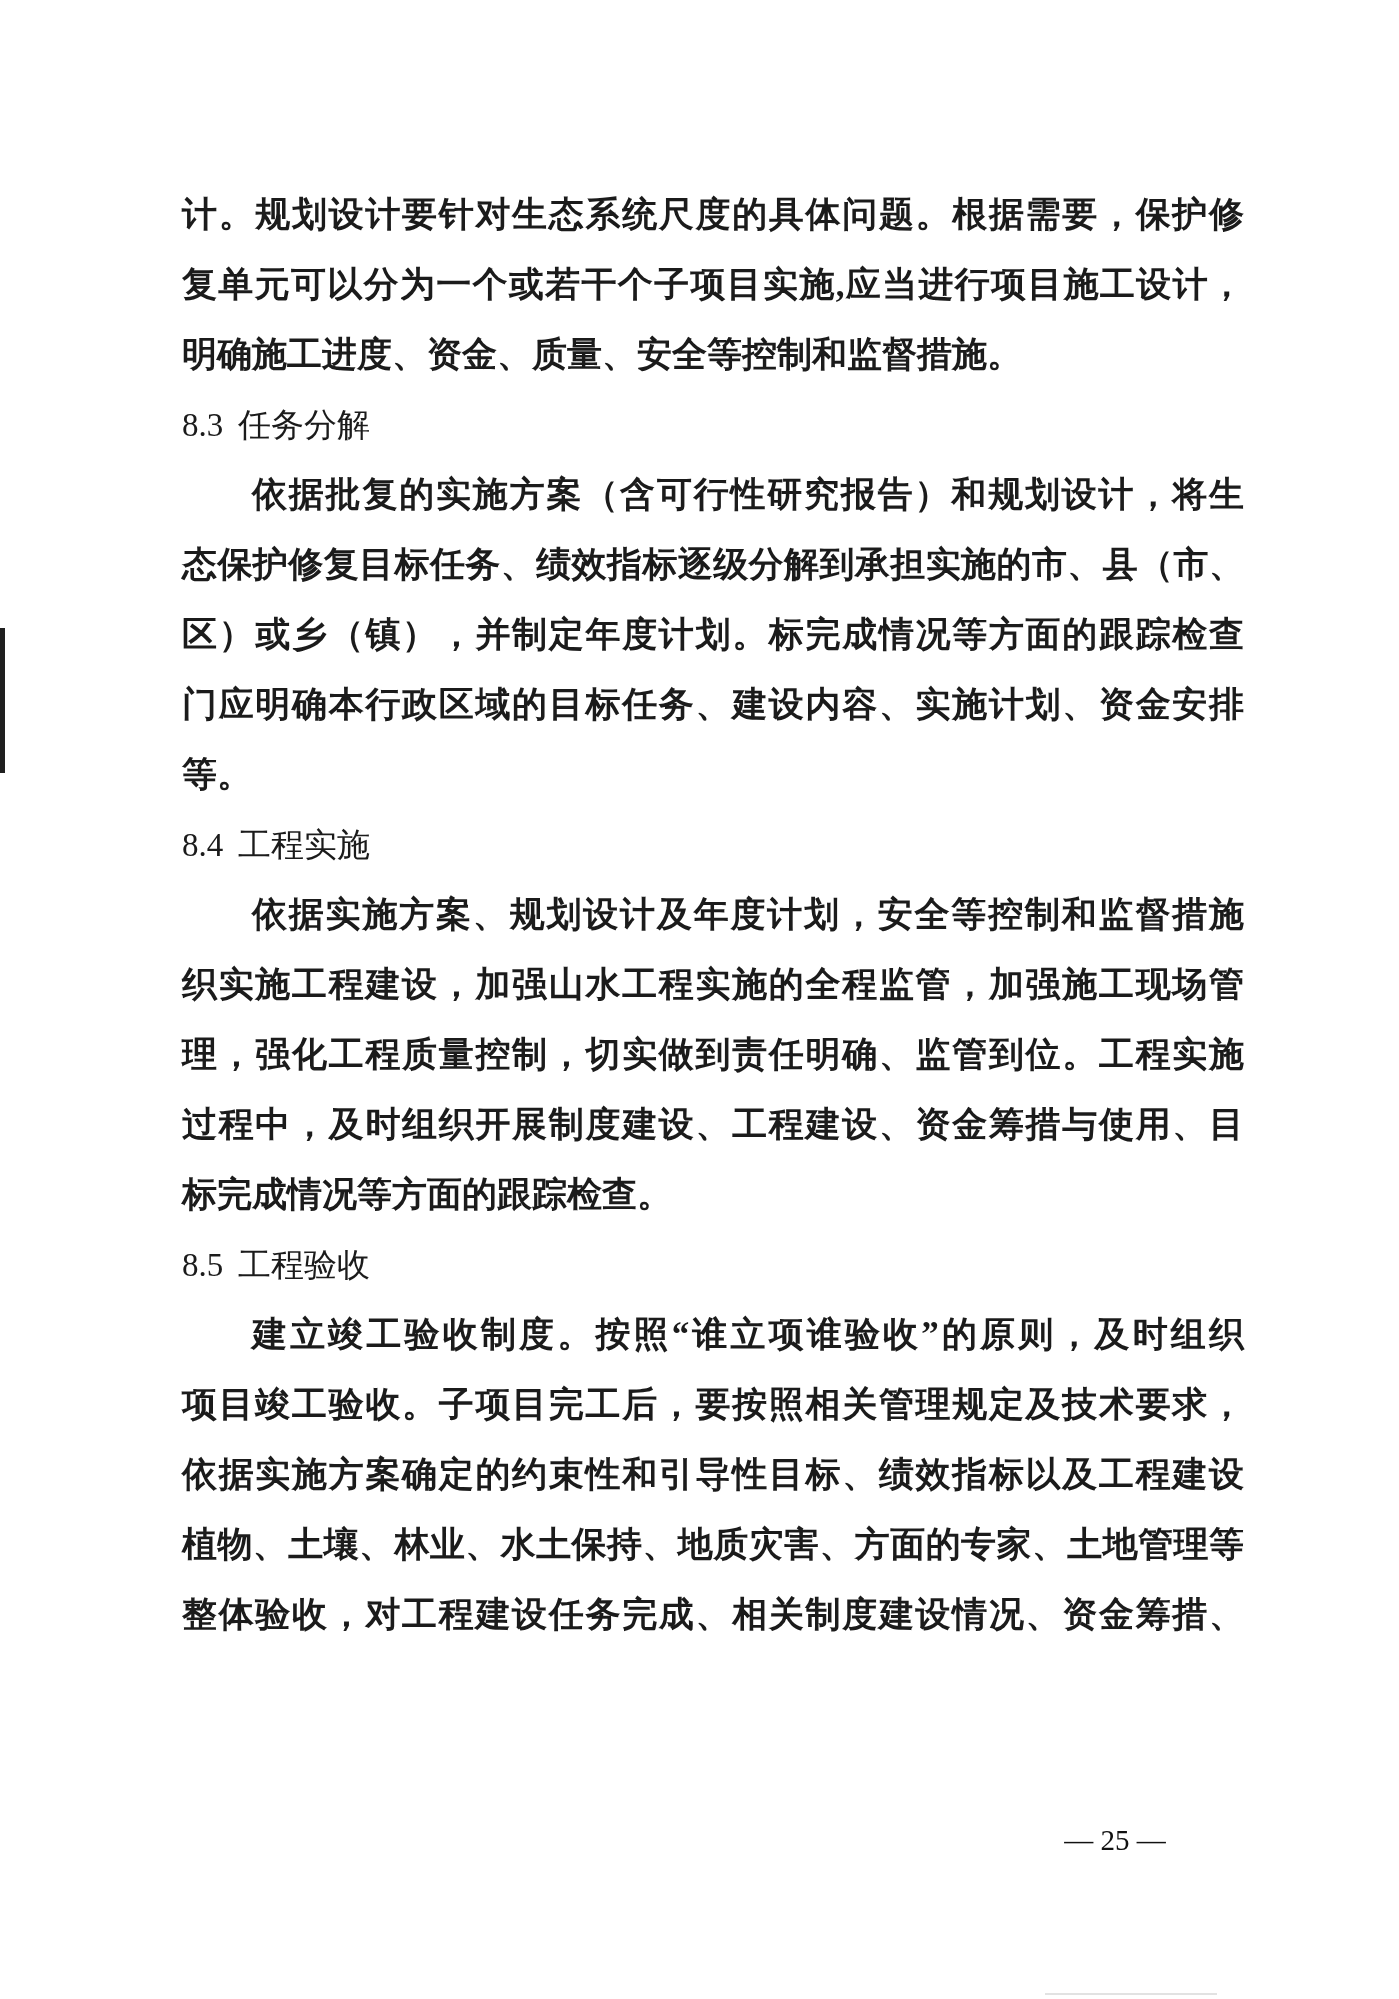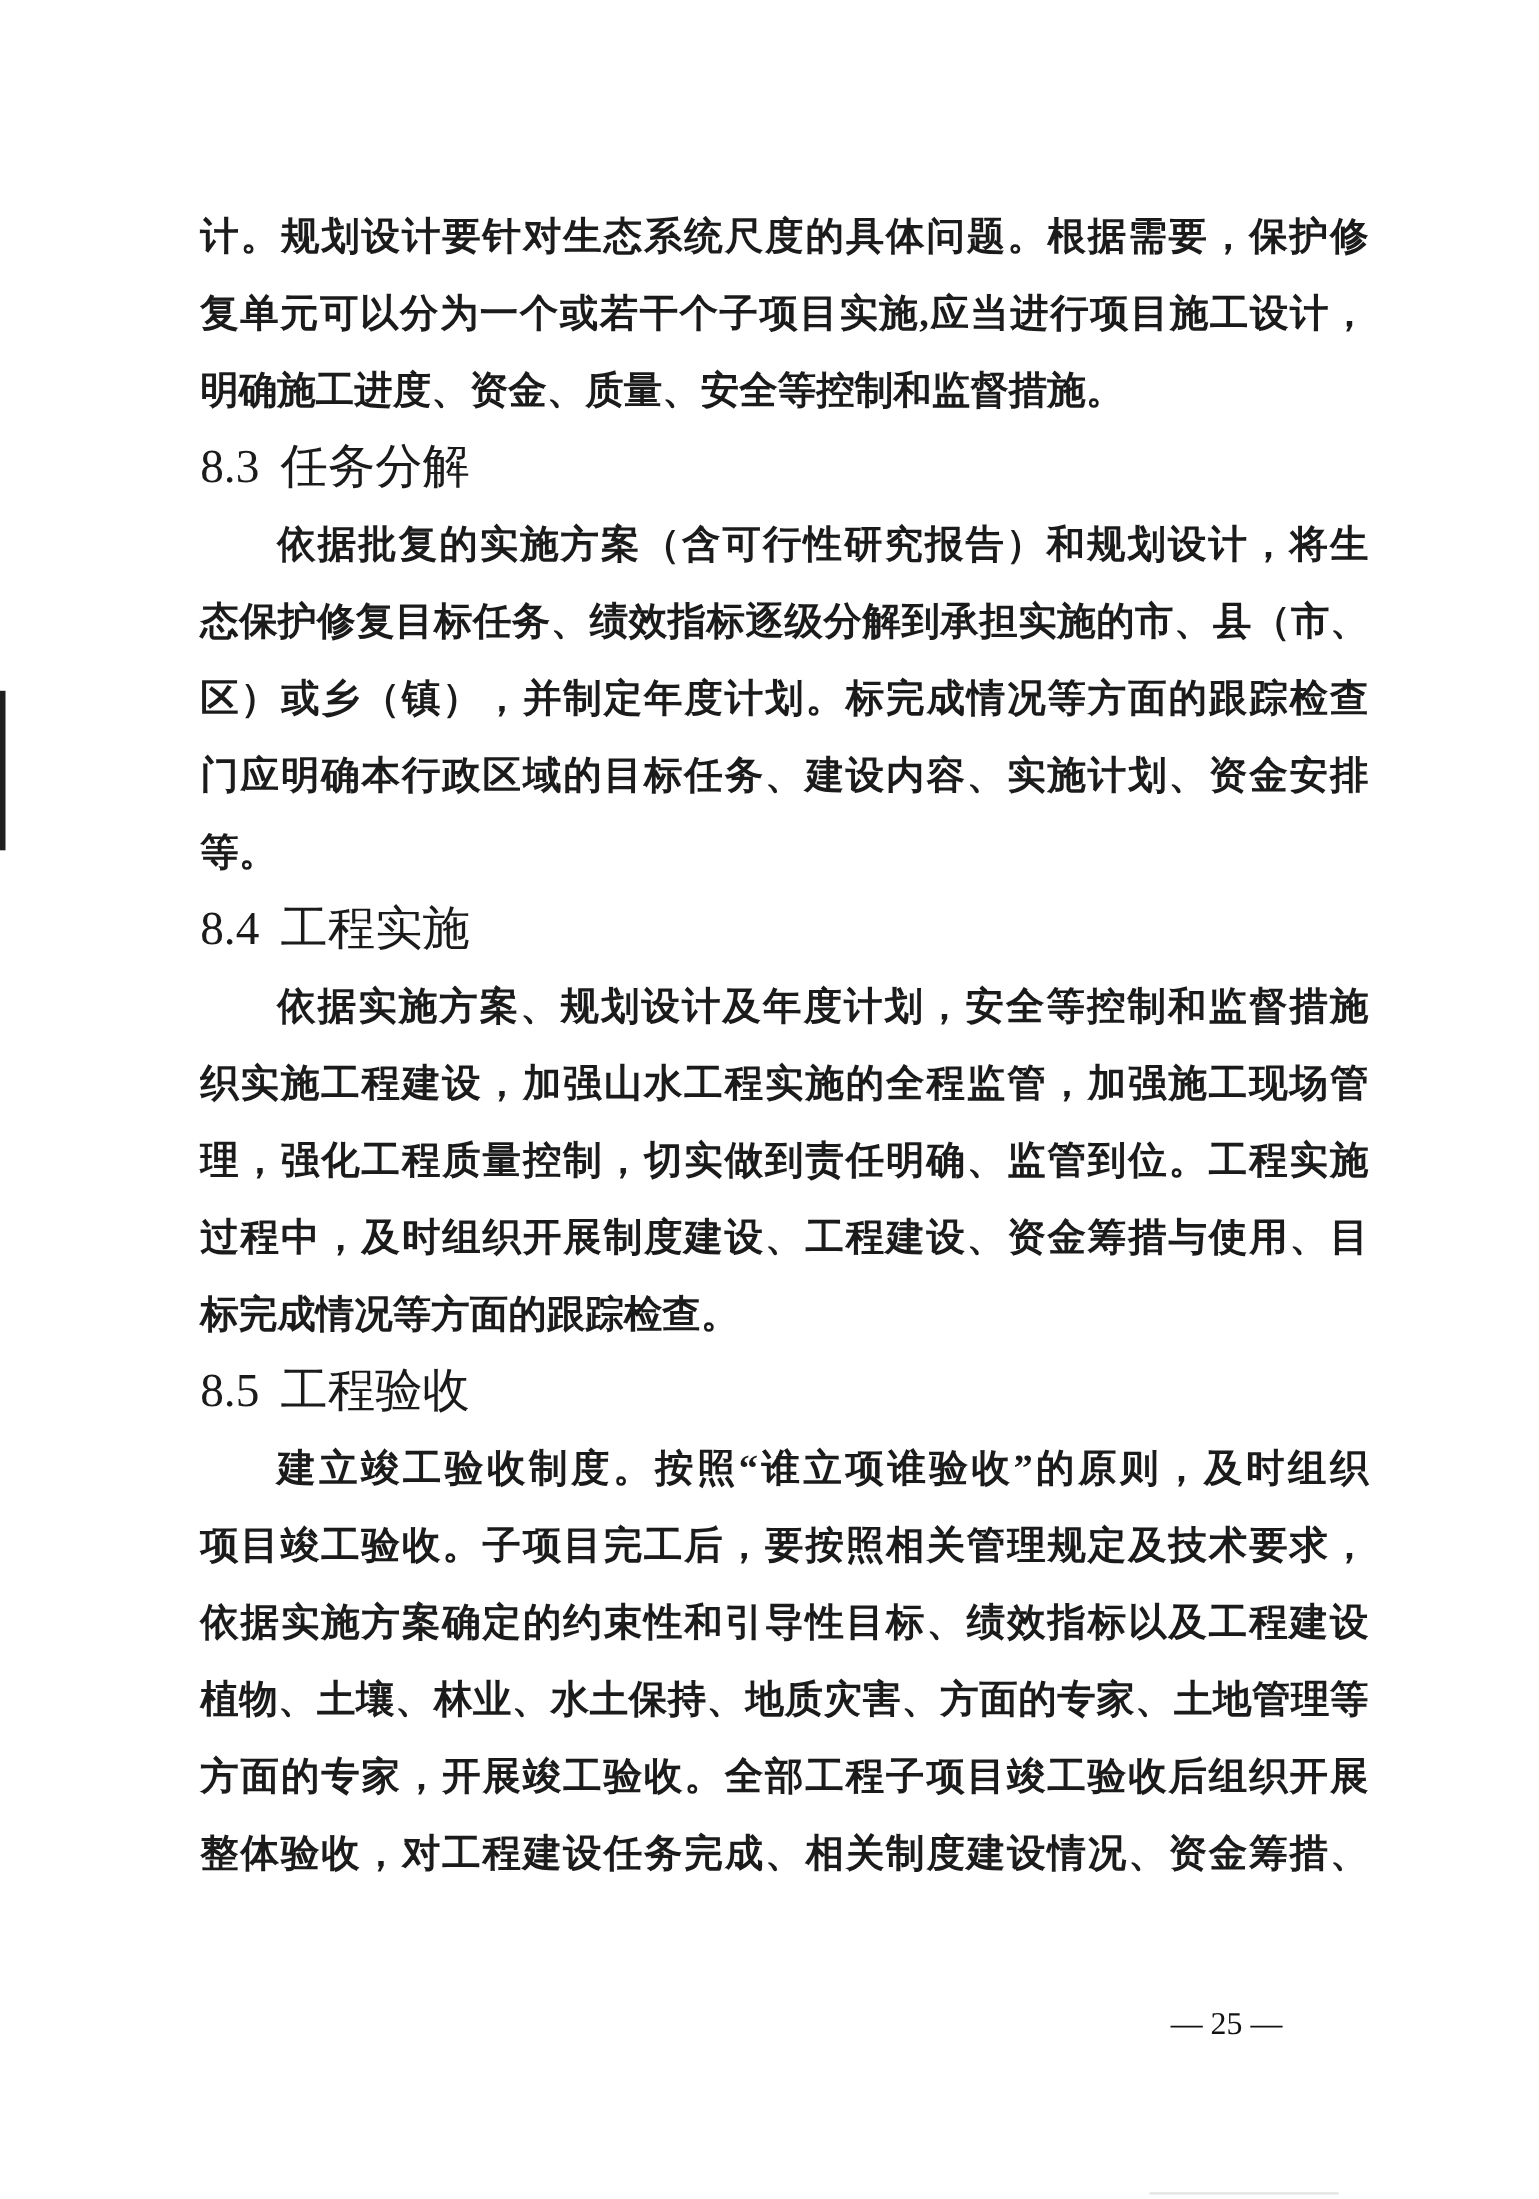--- a/index.html
+++ b/index.html
@@ -36,21 +36,21 @@
   .line.full{
     text-align:justify;
     text-align-last:justify;
     text-justify:inter-character;
   }
   .line.indent{
     text-indent:70px; 
   }
   .heading{
     height:70px;line-height:70px;
-    font-size:43px;
+    font-size:33px;
   }
   .heading .num{margin-right:0.45em;}
   .page-number{
     position:absolute;left:1030px;top:1818px;width:170px;height:44px;
     line-height:44px;font-size:29px;text-align:center;
     color:#111111;
   }
 </style>
 </head>
 <body>
@@ -71,18 +71,17 @@
       <div class="line full indent">依据实施方案、规划设计及年度计划，安全等控制和监督措施</div>
       <div class="line full">织实施工程建设，加强山水工程实施的全程监管，加强施工现场管</div>
       <div class="line full">理，强化工程质量控制，切实做到责任明确、监管到位。工程实施</div>
       <div class="line full">过程中，及时组织开展制度建设、工程建设、资金筹措与使用、目</div>
       <div class="line">标完成情况等方面的跟踪检查。</div>
       <div class="heading"><span class="num">8.5</span><span class="title">工程验收</span></div>
       <div class="line full indent">建立竣工验收制度。按照“谁立项谁验收”的原则，及时组织</div>
       <div class="line full">项目竣工验收。子项目完工后，要按照相关管理规定及技术要求，</div>
       <div class="line full">依据实施方案确定的约束性和引导性目标、绩效指标以及工程建设</div>
       <div class="line full">植物、土壤、林业、水土保持、地质灾害、方面的专家、土地管理等</div>
-      <div class="line full">方面的专家，开展竣工验收。全部工程子项目竣工验收后组织开展</div>
       <div class="line full">整体验收，对工程建设任务完成、相关制度建设情况、资金筹措、</div>
     </main>
   <div class="page-number">— 25 —</div>
   <div class="artifact-bottom"></div>
 </div>
 
 </body></html>

